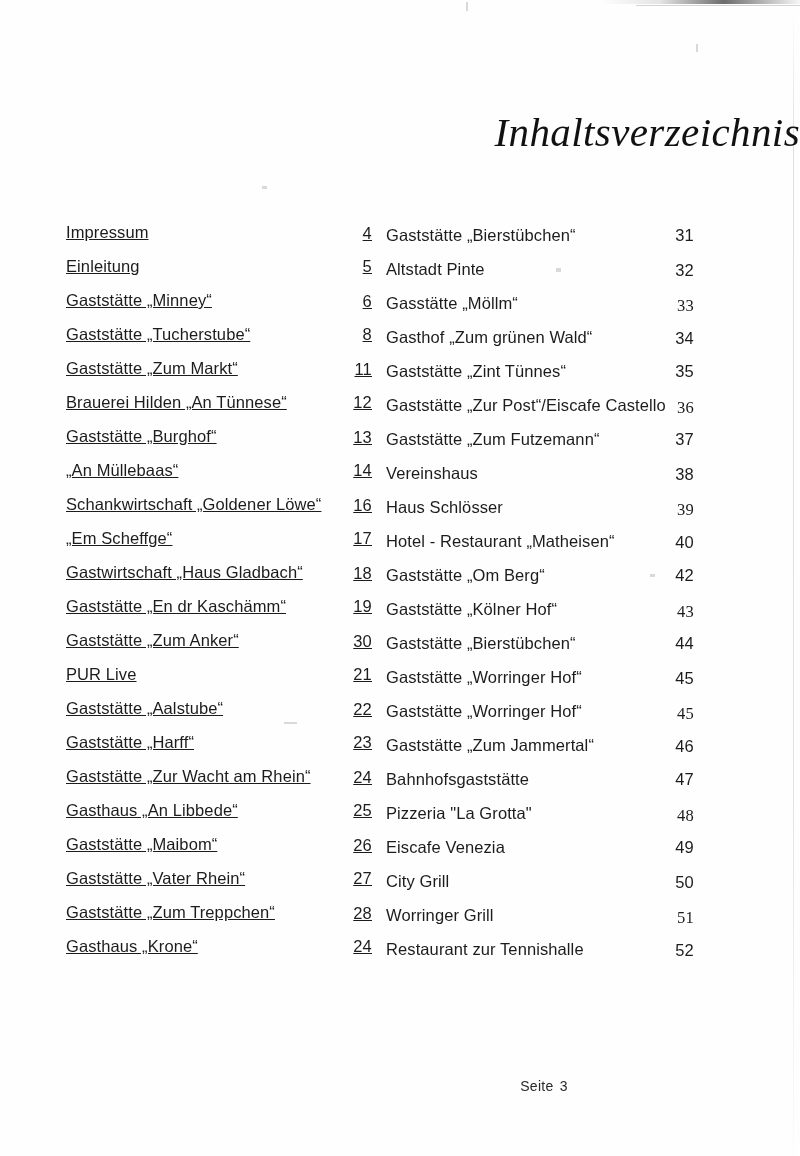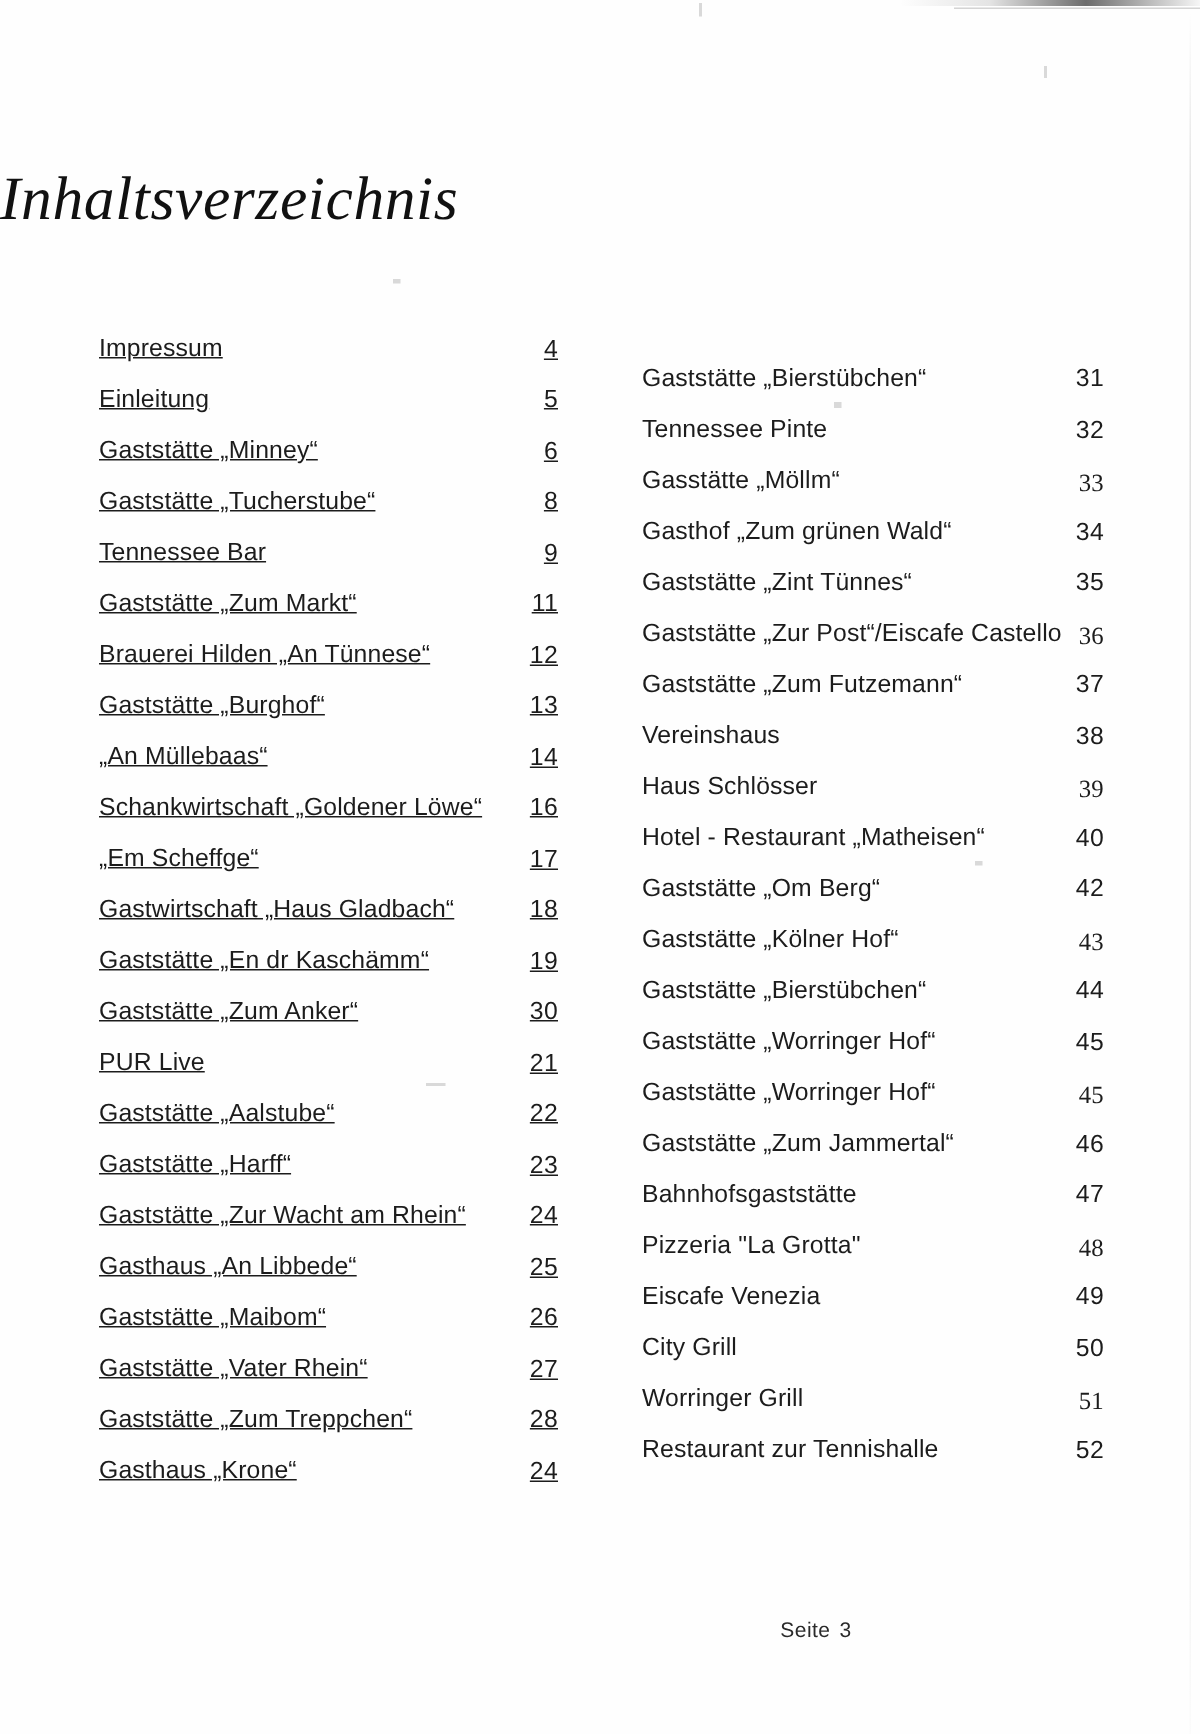--- a/index.html
+++ b/index.html
@@ -63,21 +63,21 @@
   .scan-tick.t4 { left: 556px; top: 268px; width: 5px; height: 4px; }
   .scan-tick.t5 { left: 650px; top: 574px; width: 5px; height: 3px; }
   .scan-tick.t6 { left: 284px; top: 722px; width: 13px; height: 2px; }
 
   
   .title {
     position: absolute;
     top: 108px;
     left: 0;
     width: 800px;
-    text-align: left;
+    text-align: right;
     font-family: "Liberation Serif", serif;
     font-style: italic;
     font-size: 41px;
     font-weight: 400;
     letter-spacing: 0.4px;
     color: #111111;
   }
 
   
   .toc {
@@ -85,21 +85,21 @@
     top: 222px;
     left: 0;
     width: 800px;
   }
 
   .column {
     position: absolute;
     top: 0;
   }
   .column.left  { left: 66px;  width: 306px; text-decoration: underline; }
-  .column.right { left: 386px; top: 20px; width: 308px; margin-left: 42px; }
+  .column.right { left: 386px; top: 3px; width: 308px; }
 
   .toc-row {
     position: relative;
     height: 34px;
     display: flex;
     align-items: baseline;
     justify-content: space-between;
     font-size: 16.5px;
     line-height: 20px;
     white-space: nowrap;
@@ -168,24 +168,20 @@
         </div>
         <div class="toc-row">
           <span class="toc-title">Gaststätte „Minney“</span>
           <span class="toc-page">6</span>
         </div>
         <div class="toc-row">
           <span class="toc-title">Gaststätte „Tucherstube“</span>
           <span class="toc-page">8</span>
         </div>
         <div class="toc-row">
-          <span class="toc-title">Tennessee Bar</span>
-          <span class="toc-page">9</span>
-        </div>
-        <div class="toc-row">
           <span class="toc-title">Gaststätte „Zum Markt“</span>
           <span class="toc-page">11</span>
         </div>
         <div class="toc-row">
           <span class="toc-title">Brauerei Hilden „An Tünnese“</span>
           <span class="toc-page">12</span>
         </div>
         <div class="toc-row">
           <span class="toc-title">Gaststätte „Burghof“</span>
           <span class="toc-page">13</span>
@@ -250,21 +246,21 @@
           <span class="toc-title">Gasthaus „Krone“</span>
           <span class="toc-page">24</span>
         </div>
       </div>
     <div class="column right" id="col-right">
         <div class="toc-row">
           <span class="toc-title">Gaststätte „Bierstübchen“</span>
           <span class="toc-page">31</span>
         </div>
         <div class="toc-row">
-          <span class="toc-title">Tennessee Pinte</span>
+          <span class="toc-title">Altstadt Pinte</span>
           <span class="toc-page">32</span>
         </div>
         <div class="toc-row">
           <span class="toc-title">Gasstätte „Möllm“</span>
           <span class="toc-page">33</span>
         </div>
         <div class="toc-row">
           <span class="toc-title">Gasthof „Zum grünen Wald“</span>
           <span class="toc-page">34</span>
         </div>

